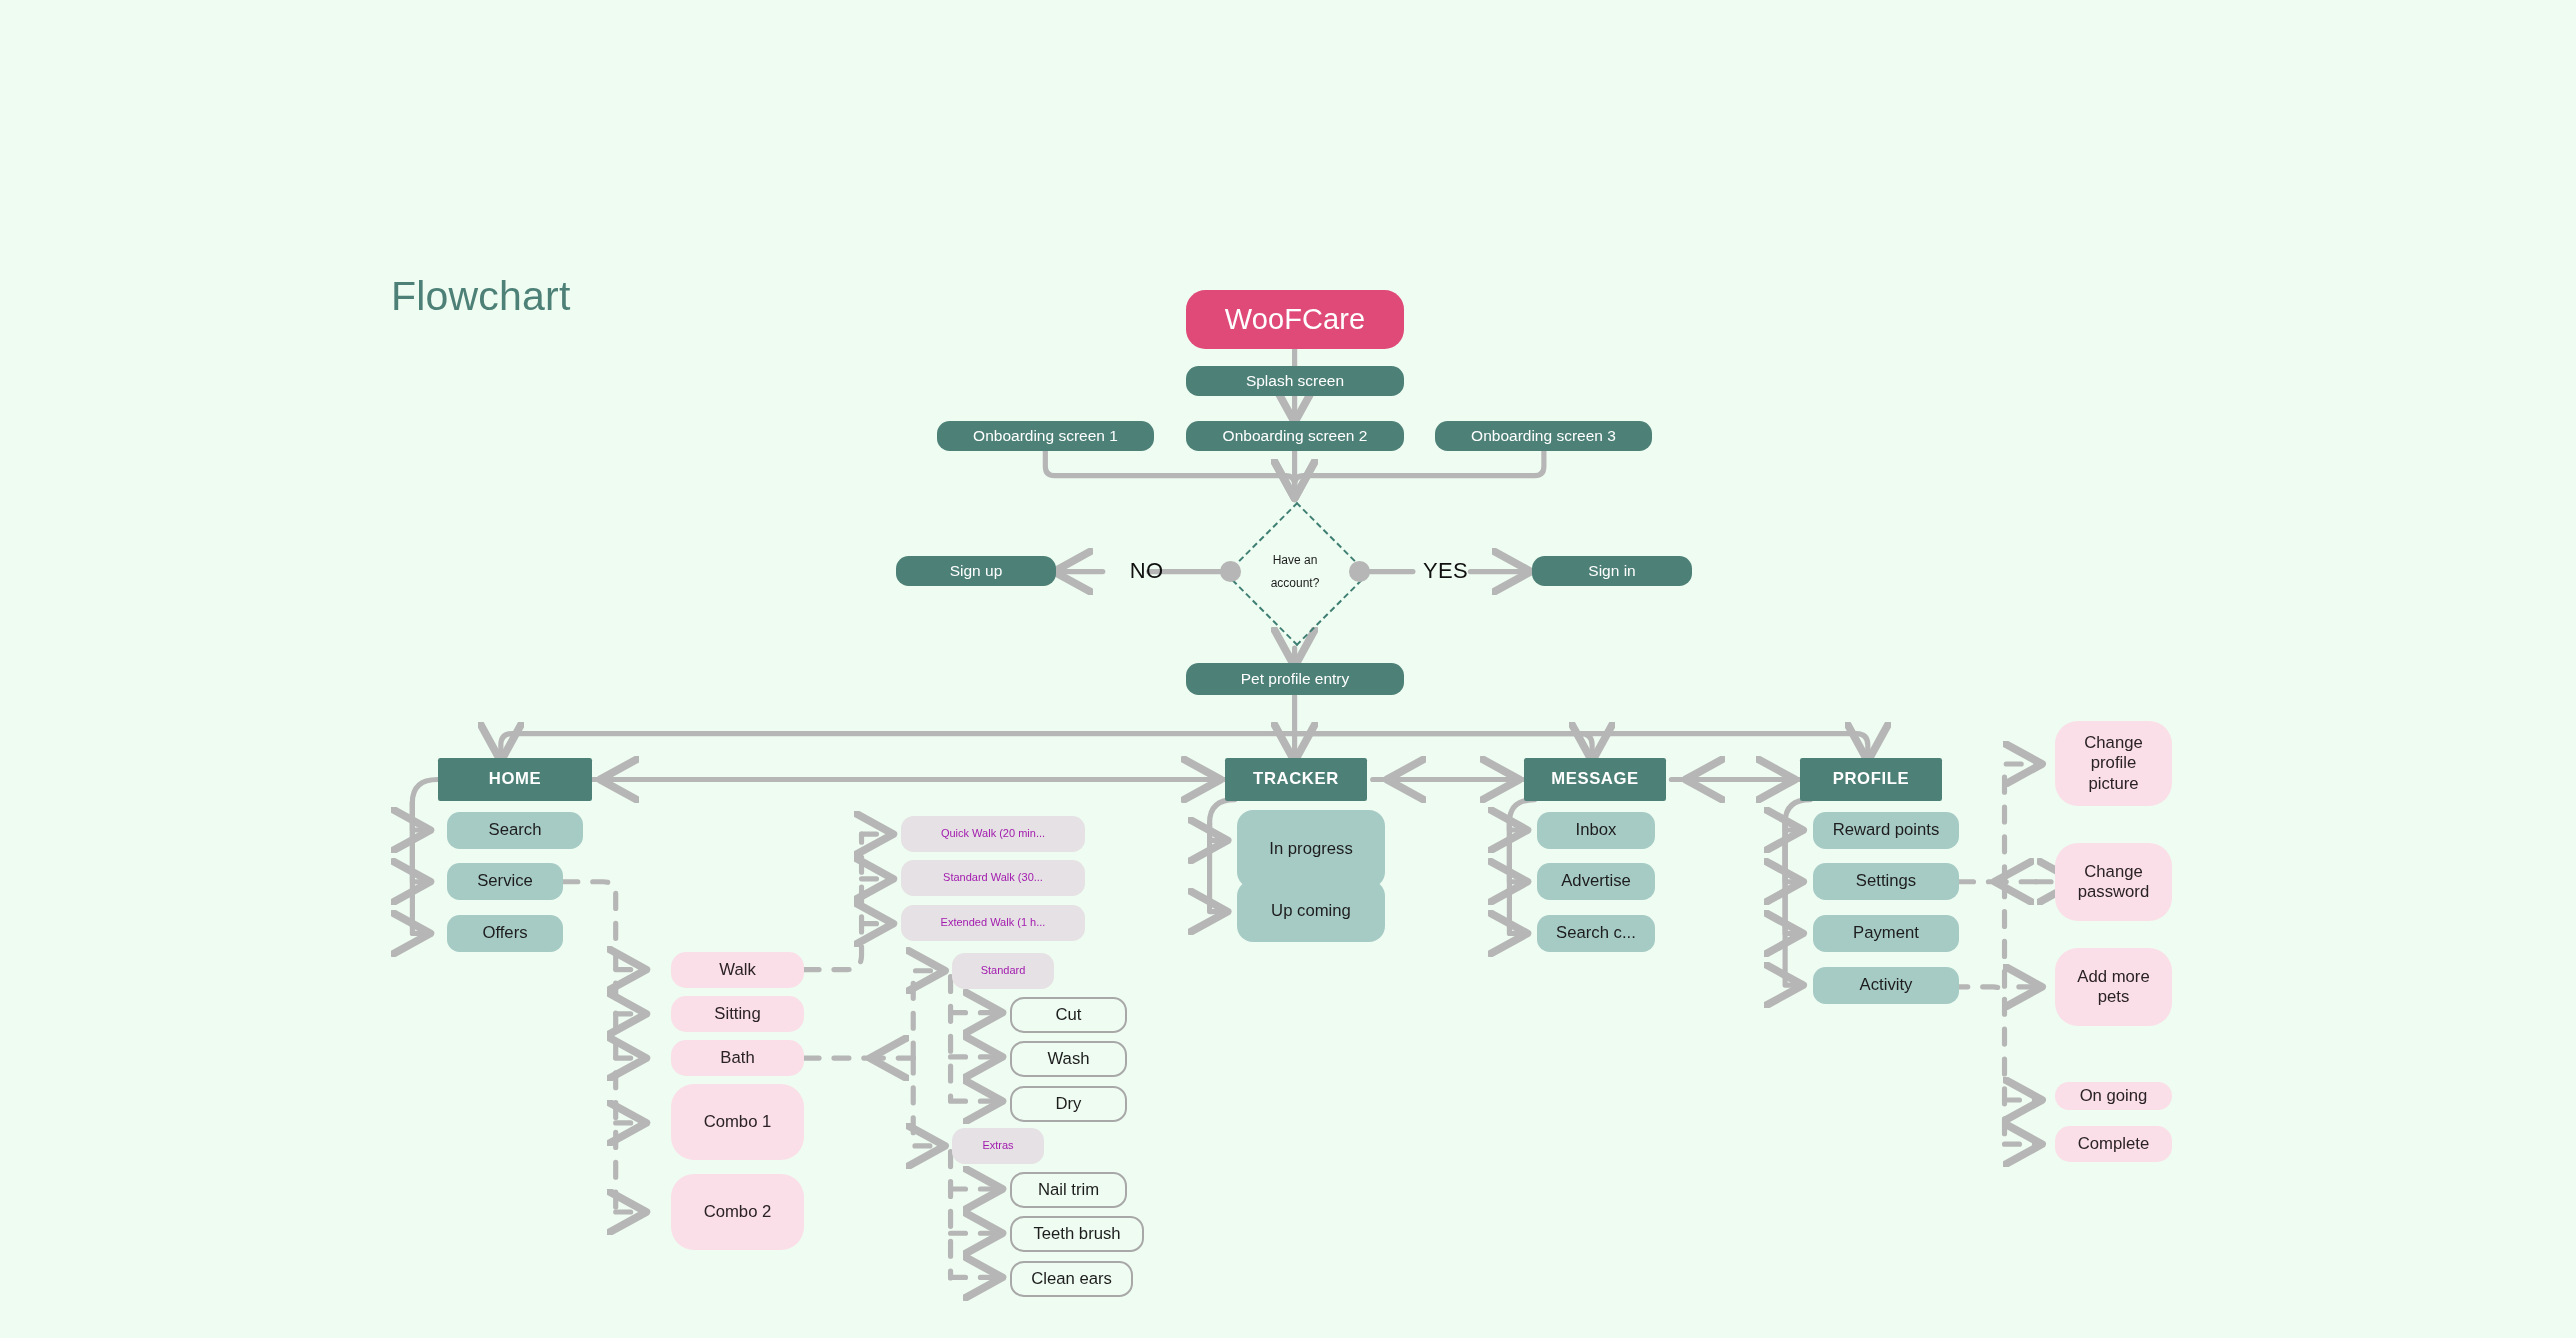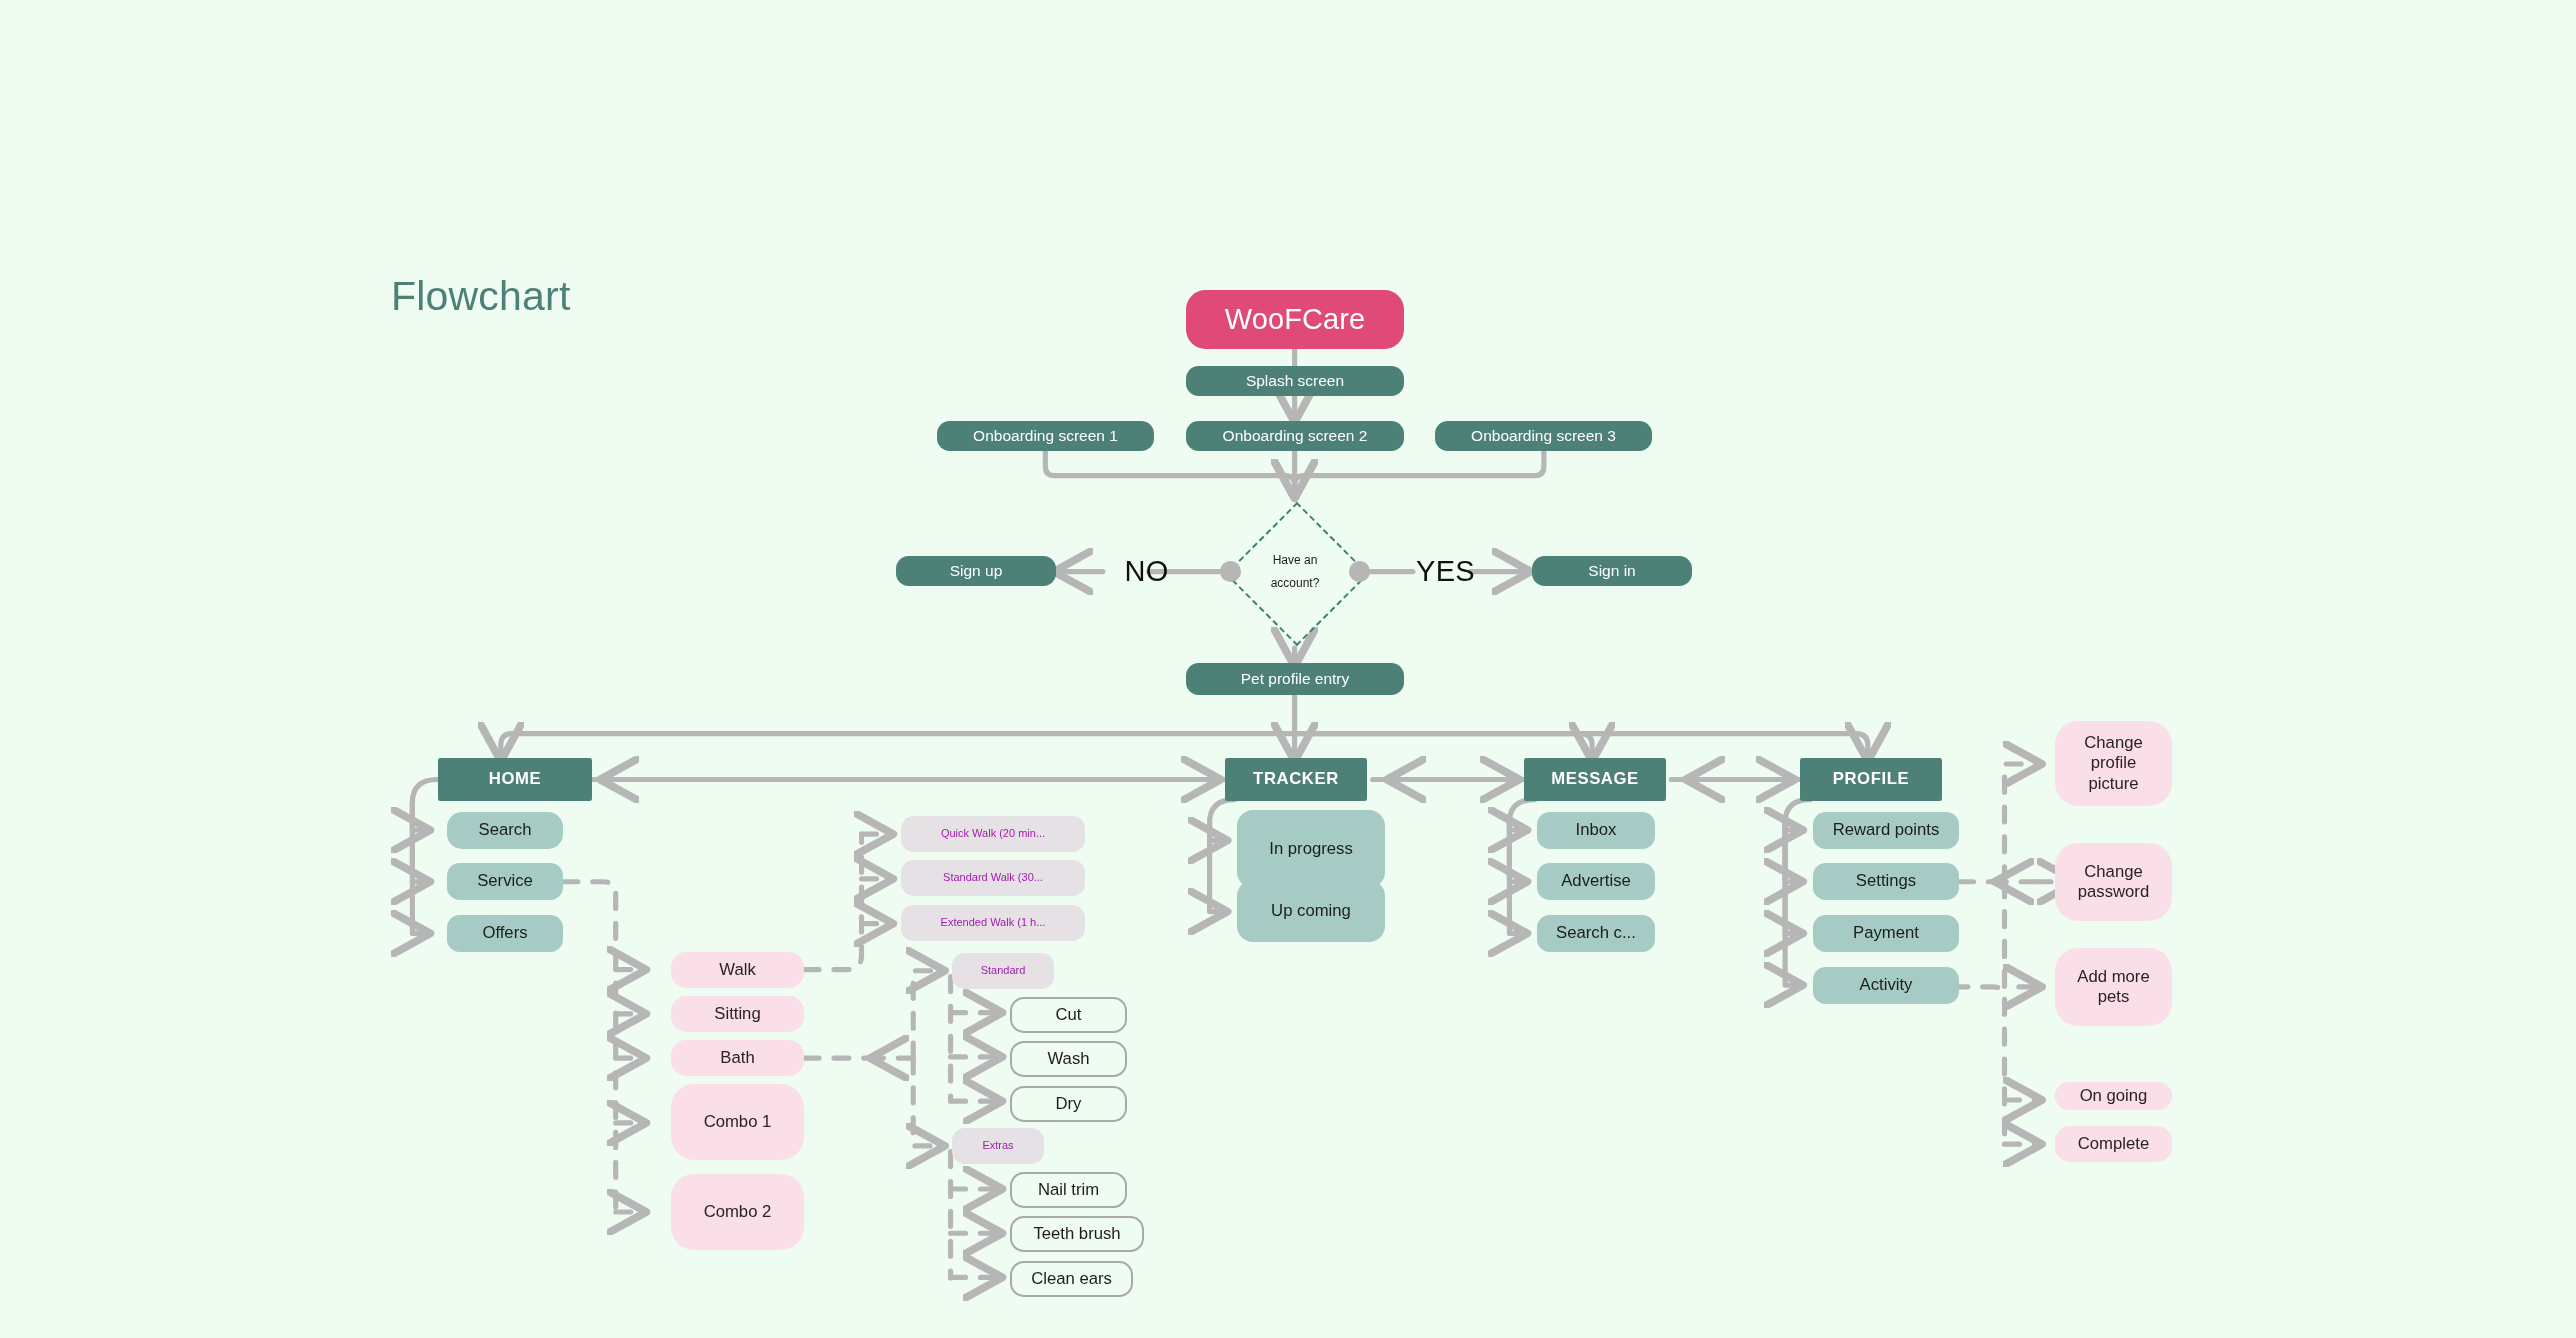--- a/index.html
+++ b/index.html
@@ -96,21 +96,21 @@
   .page-title {
     position: absolute;
     color: #4d8077;
     font-size: 41px;
     letter-spacing: 0.2px;
     z-index: 3;
   }
   .branch-label {
     position: absolute;
     color: #101010;
-    font-size: 29px;
+    font-size: 22px;
     letter-spacing: 0.3px;
     z-index: 3;
     display: flex;
     align-items: center;
     justify-content: center;
   }
   .decision-text {
     position: absolute;
     color: #1d1d1d;
     font-size: 12px;
@@ -260,21 +260,21 @@
   <div class="node n-teal" style="left:896px; top:556px; width:160px; height:30px;">Sign up</div>
   <div class="node n-teal" style="left:1532px; top:556px; width:160px; height:30px;">Sign in</div>
 
   <div class="node n-teal" style="left:1186px; top:663px; width:218px; height:32px;">Pet profile entry</div>
 
   <div class="node n-tab" style="left:438px; top:758px; width:154px; height:43px;">HOME</div>
   <div class="node n-tab" style="left:1225px; top:758px; width:142px; height:43px;">TRACKER</div>
   <div class="node n-tab" style="left:1524px; top:758px; width:142px; height:43px;">MESSAGE</div>
   <div class="node n-tab" style="left:1800px; top:758px; width:142px; height:43px;">PROFILE</div>
 
-  <div class="node n-lightteal" style="left:447px; top:812px; width:116px; height:37px;border-radius:15px;">Search</div>
+  <div class="node n-lightteal" style="left:447px; top:812px; width:136px; height:37px;">Search</div>
   <div class="node n-lightteal" style="left:447px; top:863px; width:116px; height:37px;">Service</div>
   <div class="node n-lightteal" style="left:447px; top:915px; width:116px; height:37px;">Offers</div>
 
   <div class="node n-lightteal-lg" style="left:1237px; top:810px; width:148px; height:78px;">In progress</div>
   <div class="node n-lightteal-lg" style="left:1237px; top:880px; width:148px; height:62px;">Up coming</div>
 
   <div class="node n-lightteal" style="left:1537px; top:812px; width:118px; height:37px;">Inbox</div>
   <div class="node n-lightteal" style="left:1537px; top:863px; width:118px; height:37px;">Advertise</div>
   <div class="node n-lightteal" style="left:1537px; top:915px; width:118px; height:37px;">Search c...</div>
 

